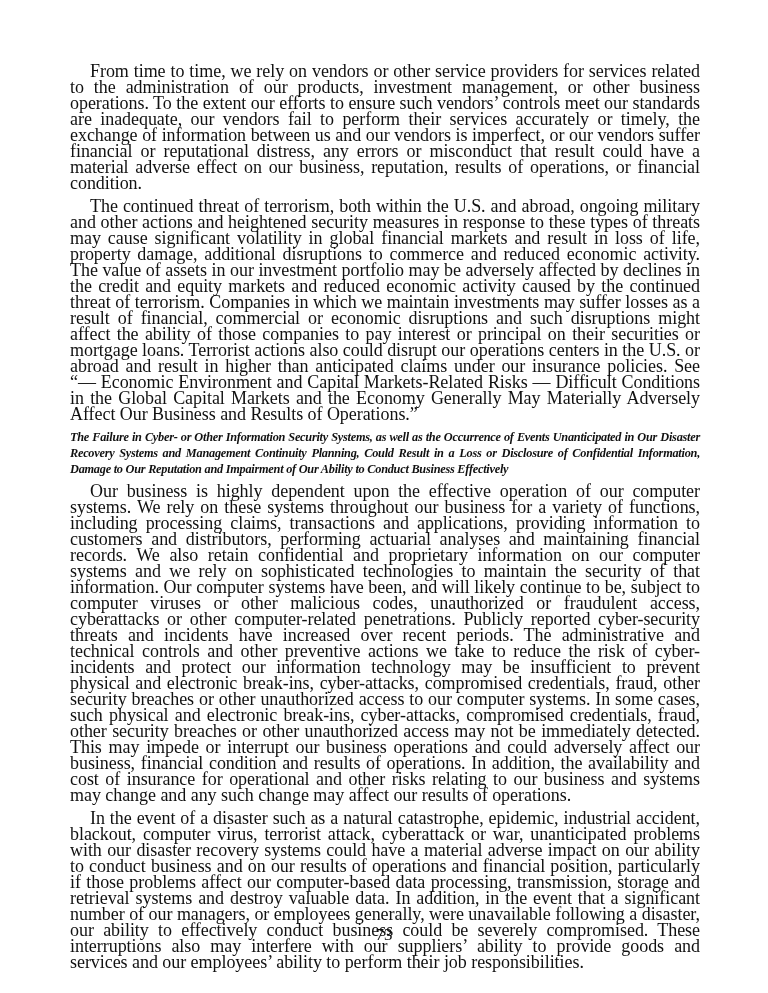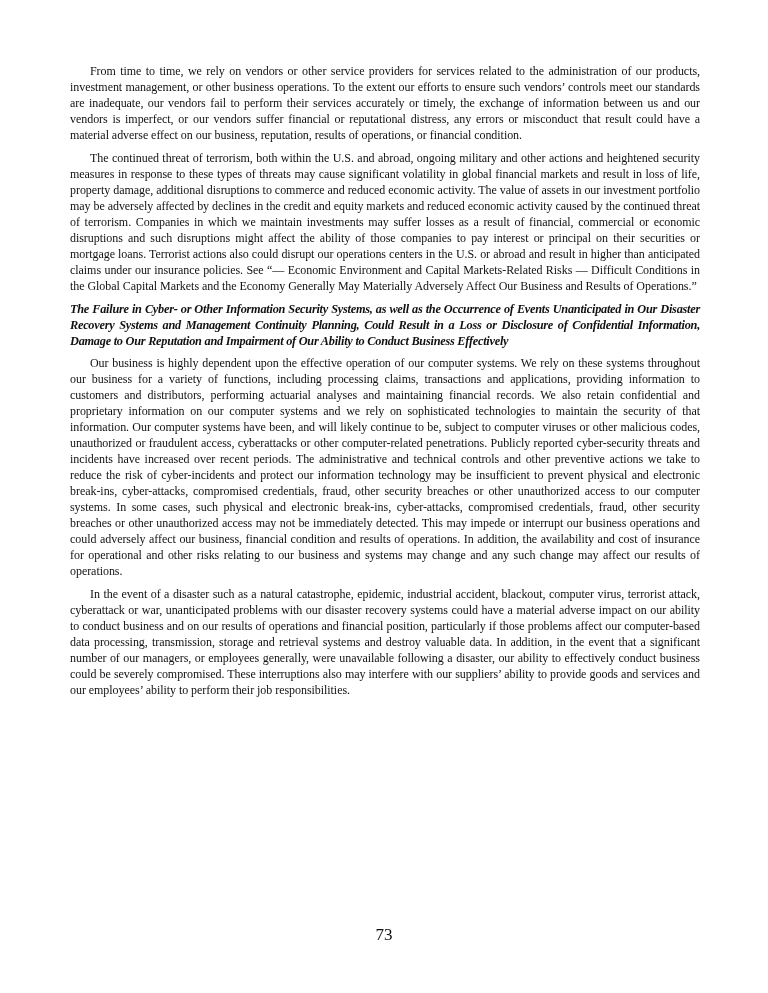--- a/index.html
+++ b/index.html
@@ -16,21 +16,21 @@
       color: #111111;
     }
     .page {
       position: absolute;
       left: 70px;
       top: 63px;
       width: 630px;
     }
     p.body {
       margin: 0 0 7px 0;
-      font-size: 12px;
+      font-size: 18px;
       line-height: 16px;
       text-align: justify;
       text-indent: 20px;
       letter-spacing: -0.05px;
     }
     h3.heading {
       margin: 0 0 6px 0;
       font-size: 12.3px;
       line-height: 16px;
       font-weight: bold;

